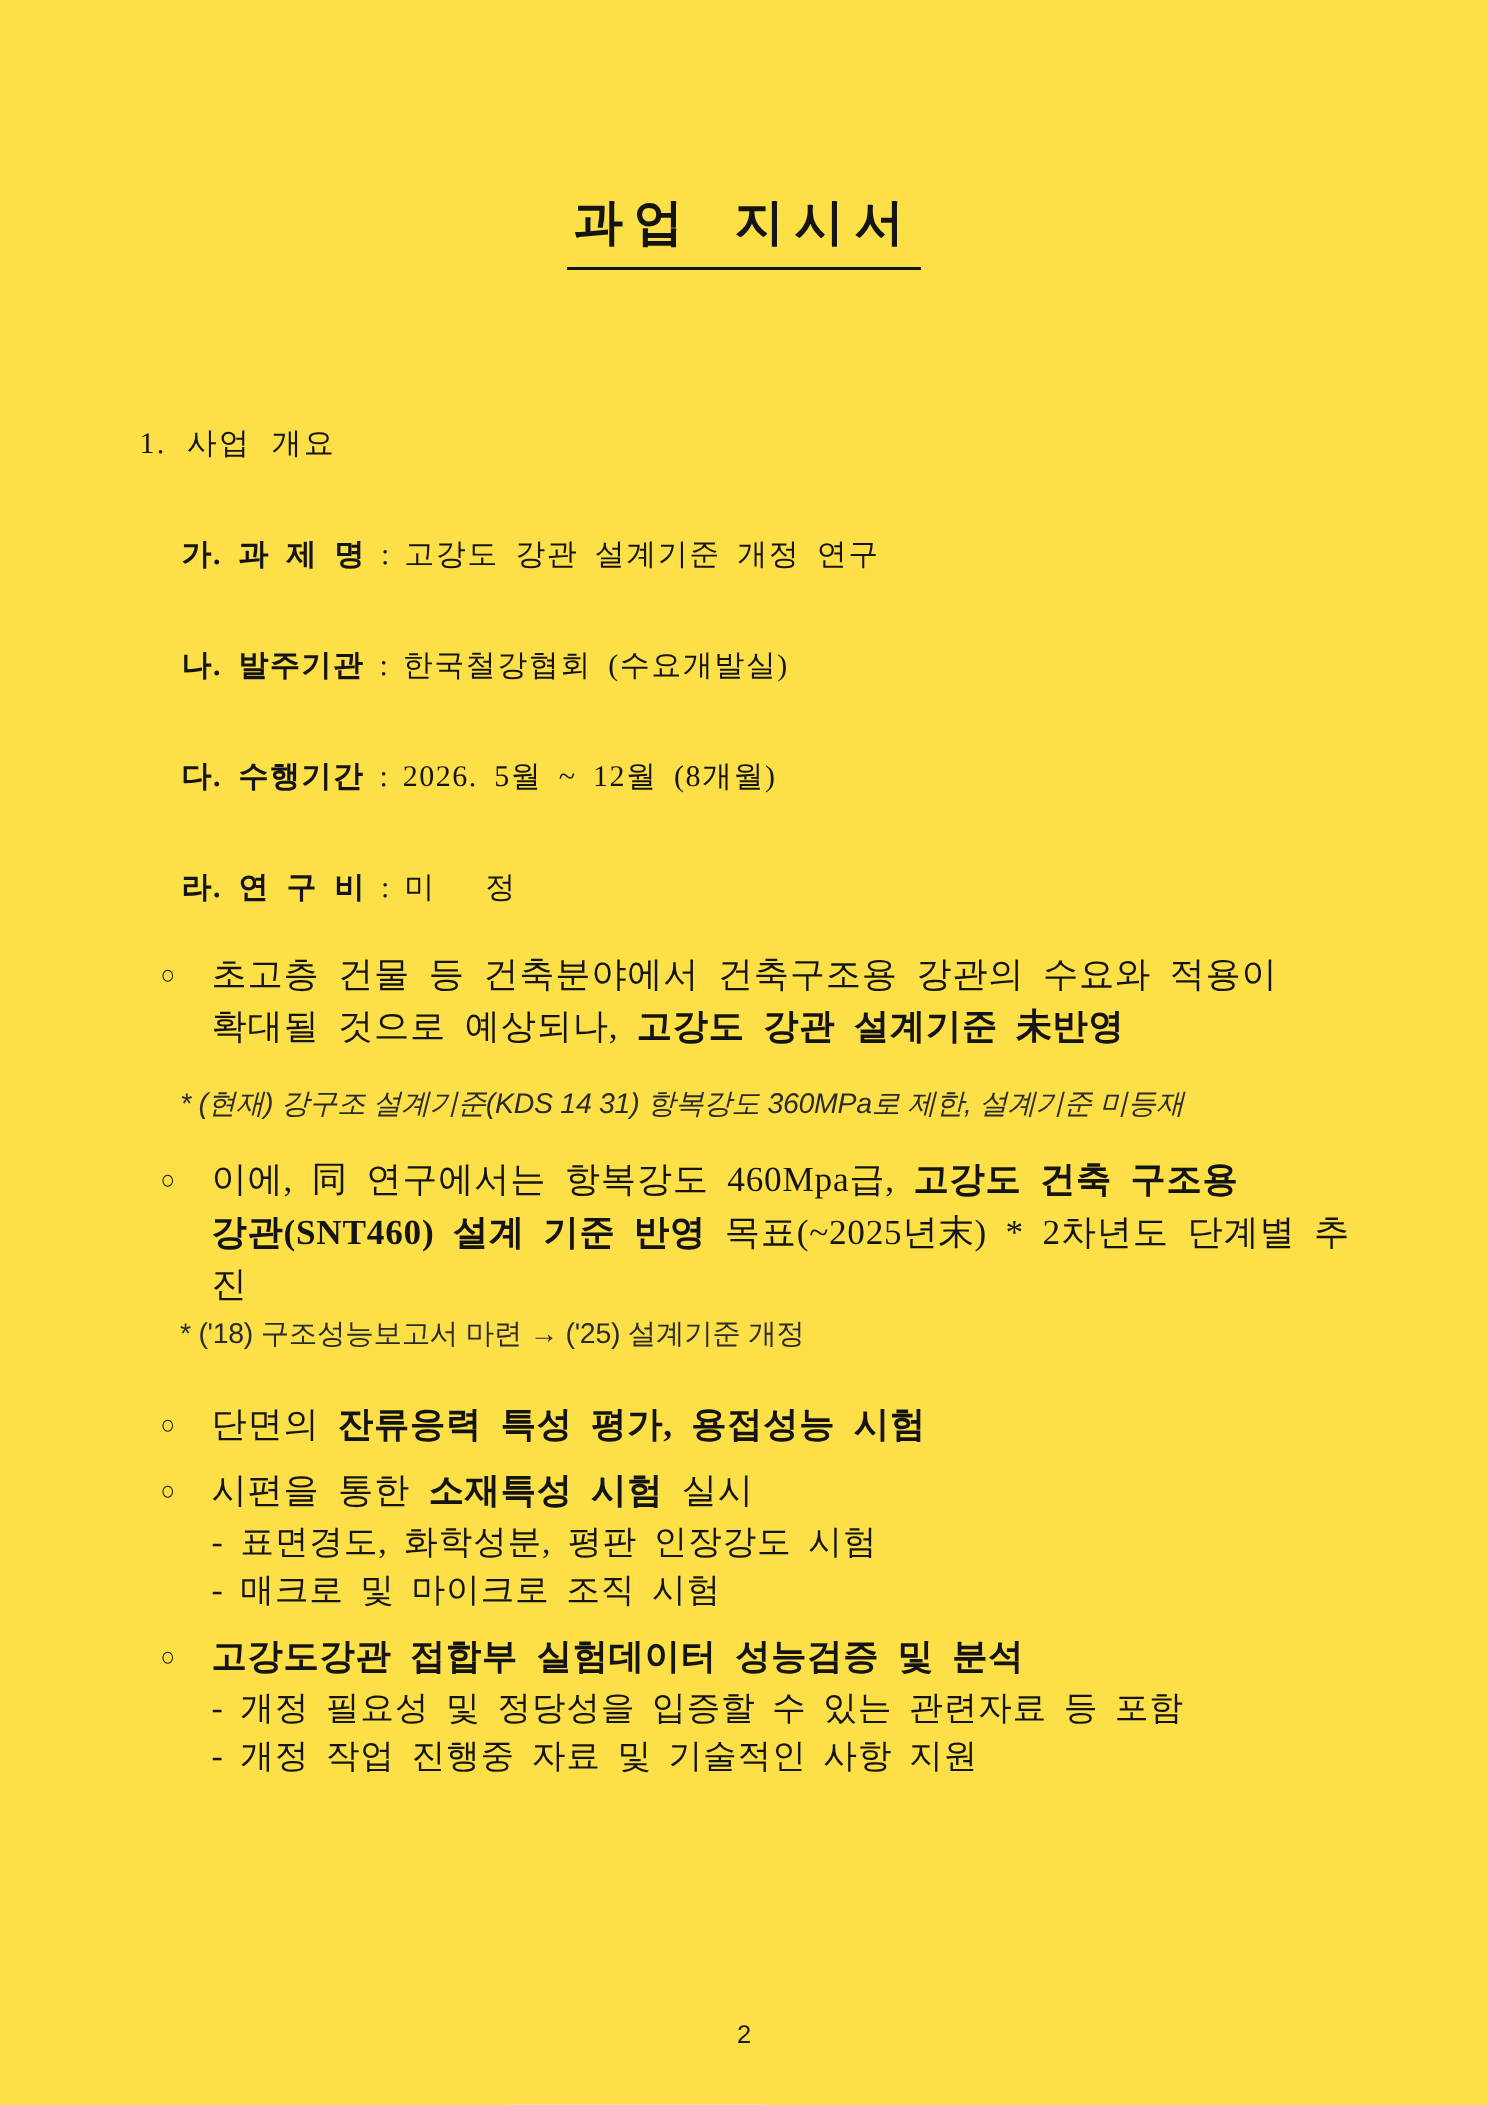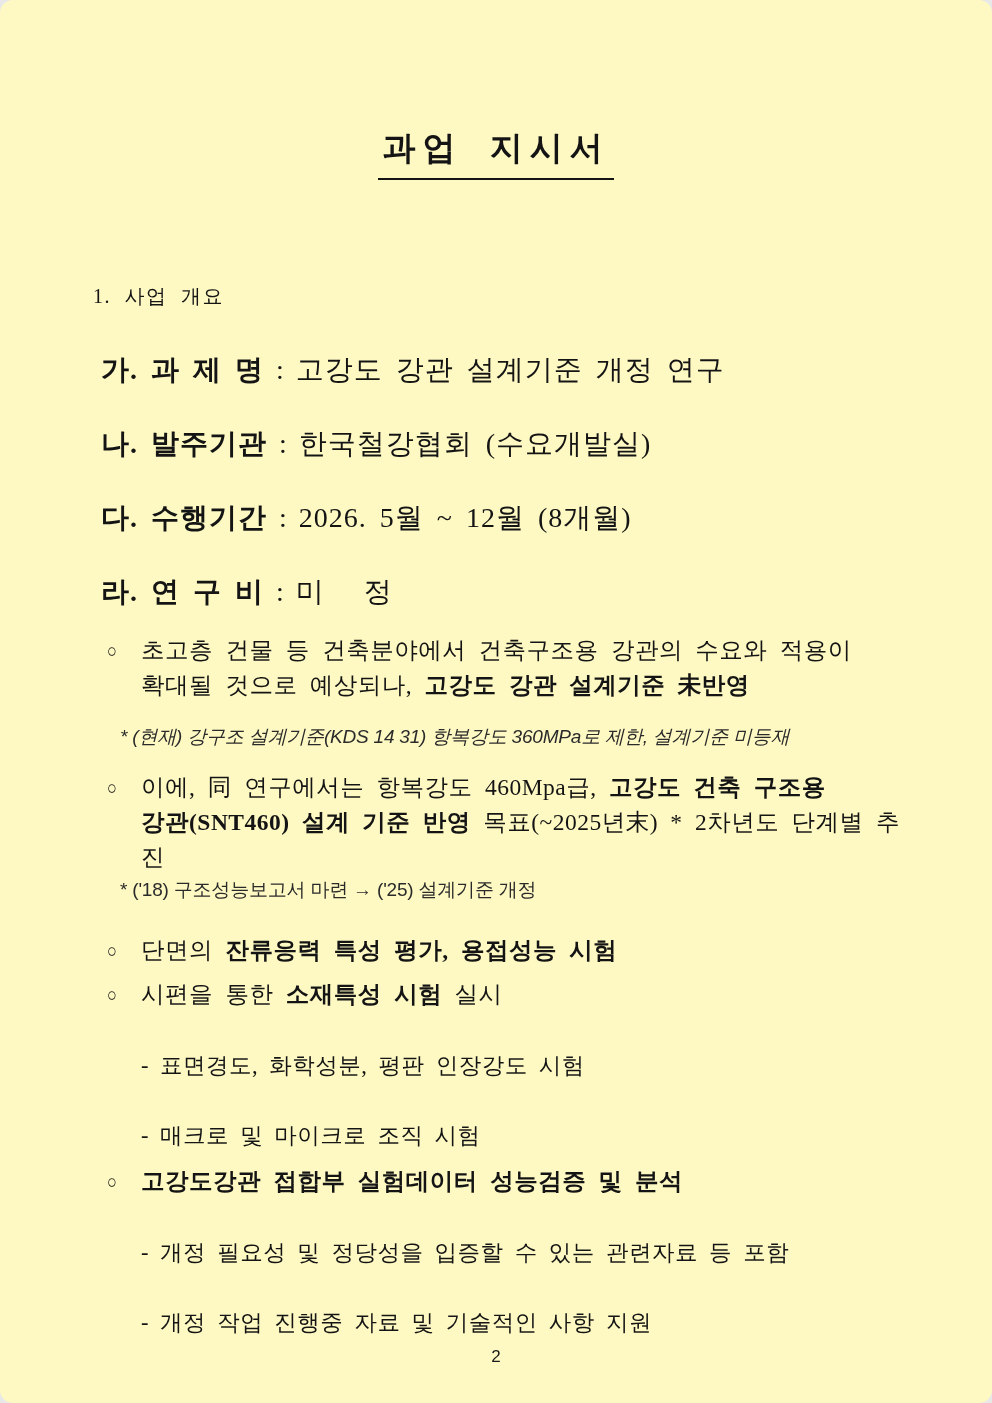--- a/index.html
+++ b/index.html
@@ -2,25 +2,24 @@
 <html><head>
 <meta charset="utf-8">
 <style>
   * { margin: 0; padding: 0; box-sizing: border-box; }
   html, body { background: #e8e8e8; }
   .page {
     position: relative;
     width: 992px;
     height: 1403px;
     margin: 0 auto;
-    background: #fef9c3;
+    background: #fde047;
     color: #141414;
     font-family: "Liberation Serif", "DejaVu Serif", serif;
     overflow: hidden;
-    border-radius: 13px;
   }
   .content {
     padding: 126px 80px 0 93px;
   }
   
   .title-wrap { text-align: center; margin-right: 13px; }
   .doc-title {
     display: inline-block;
     font-size: 33px;
     font-weight: bold;
@@ -37,22 +36,22 @@
     letter-spacing: 1.5px;
     word-spacing: 7px;
     line-height: 34px;
   }
   .sec1-heading { margin-top: 99px; }
   .sec2-heading { margin-top: 41px; }
   .sec3-heading { margin-top: 33px; }
   
   .kv {
     margin-top: 40px;
-    margin-left: 8px;
-    font-size: 28px;
+    margin-left: 28px;
+    font-size: 20px;
     line-height: 34px;
     white-space: pre-wrap;
     word-spacing: 5px;
   }
   .kv-label { font-weight: bold; letter-spacing: 1px; }
   .kv-sep { font-weight: normal; }
   .kv-value { font-weight: normal; letter-spacing: 1px; }
   
   .bullet {
     display: flex;
@@ -89,21 +88,20 @@
   .bullet-s3a { margin-top: 29px; }
   .bullet-s3b { margin-top: 9px; }
   .bullet-s3c { margin-top: 13px; }
   .dash {
     margin-left: 48px;
     font-size: 22.5px;
     line-height: 31.5px;
     letter-spacing: 0.5px;
     word-spacing: 5px;
     white-space: pre-wrap;
-    margin-top: 38px;
   }
   
   .page-number {
     position: absolute;
     bottom: 36px;
     left: 0;
     width: 100%;
     text-align: center;
     font-family: "Liberation Sans", "DejaVu Sans", sans-serif;
     font-size: 17px;

